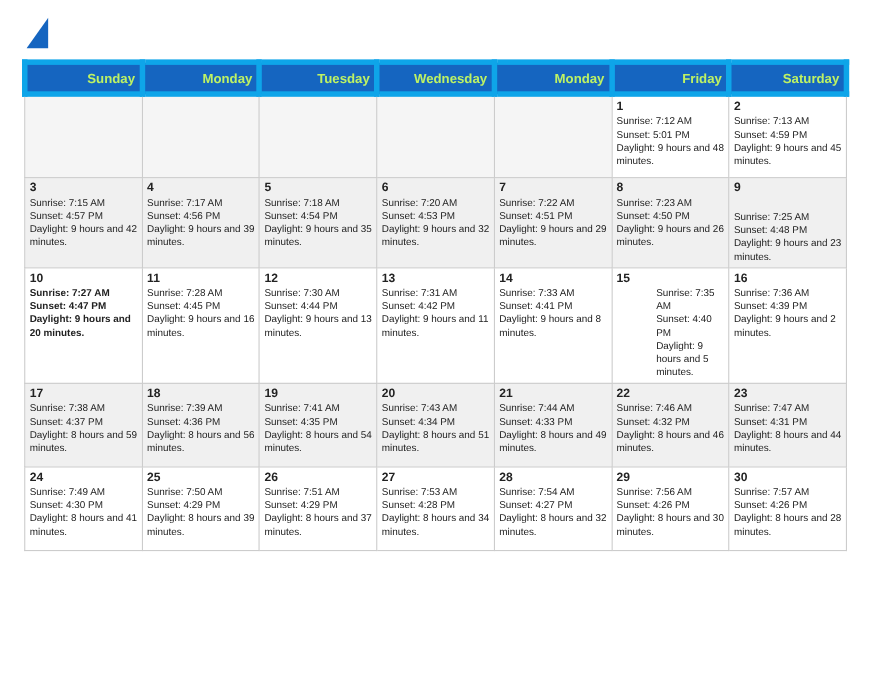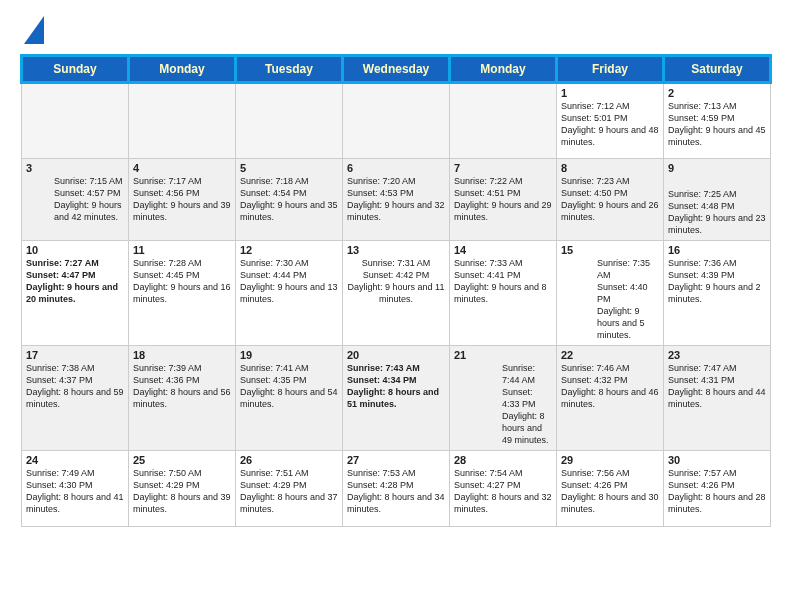--- a/index.html
+++ b/index.html
@@ -38,26 +38,26 @@
       font-size: 14px;
       color: #444;
       font-weight: normal;
     }
     .calendar {
       width: 100%;
       border-collapse: collapse;
     }
     .calendar th {
       background: #1565c0;
-      color: #fef9c3;
+      color: #bef264;
       font-size: 12px;
       font-weight: bold;
       padding: 5px 4px;
-      text-align: center;
-      border: 3px solid #0ea5e9;
+      text-align: right;
+      border: 5px solid #0ea5e9;
     }
     .calendar td {
       border: 1px solid #ccc;
       vertical-align: top;
       padding: 3px 4px;
       font-size: 9.5px;
       color: #222;
       width: calc(100% / 7);
       height: 76px;
       background: #fff;
@@ -128,21 +128,21 @@
           <td>
             <span class="day-number">2</span>
             <div class="cell-text" style="white-space: pre-line;">Sunrise: 7:13 AM
 Sunset: 4:59 PM
 Daylight: 9 hours and 45 minutes.</div>
           </td>
         </tr>
         <tr>
           <td class="shaded">
             <span class="day-number">3</span>
-            <div class="cell-text" style="white-space: pre-line; margin-left: 28px;">Sunrise: 7:15 AM
+            <div class="cell-text" style="white-space: pre-line;">Sunrise: 7:15 AM
 Sunset: 4:57 PM
 Daylight: 9 hours and 42 minutes.</div>
           </td>
           <td class="shaded">
             <span class="day-number">4</span>
             <div class="cell-text" style="white-space: pre-line;">Sunrise: 7:17 AM
 Sunset: 4:56 PM
 Daylight: 9 hours and 39 minutes.</div>
           </td>
           <td class="shaded">
@@ -190,21 +190,21 @@
 Daylight: 9 hours and 16 minutes.</div>
           </td>
           <td>
             <span class="day-number">12</span>
             <div class="cell-text" style="white-space: pre-line;">Sunrise: 7:30 AM
 Sunset: 4:44 PM
 Daylight: 9 hours and 13 minutes.</div>
           </td>
           <td>
             <span class="day-number">13</span>
-            <div class="cell-text" style="white-space: pre-line; text-align: center;">Sunrise: 7:31 AM
+            <div class="cell-text" style="white-space: pre-line;">Sunrise: 7:31 AM
 Sunset: 4:42 PM
 Daylight: 9 hours and 11 minutes.</div>
           </td>
           <td>
             <span class="day-number">14</span>
             <div class="cell-text" style="white-space: pre-line;">Sunrise: 7:33 AM
 Sunset: 4:41 PM
 Daylight: 9 hours and 8 minutes.</div>
           </td>
           <td>
@@ -234,27 +234,27 @@
 Daylight: 8 hours and 56 minutes.</div>
           </td>
           <td class="shaded">
             <span class="day-number">19</span>
             <div class="cell-text" style="white-space: pre-line;">Sunrise: 7:41 AM
 Sunset: 4:35 PM
 Daylight: 8 hours and 54 minutes.</div>
           </td>
           <td class="shaded">
             <span class="day-number">20</span>
-            <div class="cell-text" style="white-space: pre-line; font-weight: bold;">Sunrise: 7:43 AM
+            <div class="cell-text" style="white-space: pre-line;">Sunrise: 7:43 AM
 Sunset: 4:34 PM
 Daylight: 8 hours and 51 minutes.</div>
           </td>
           <td class="shaded">
             <span class="day-number">21</span>
-            <div class="cell-text" style="white-space: pre-line; margin-left: 48px;">Sunrise: 7:44 AM
+            <div class="cell-text" style="white-space: pre-line;">Sunrise: 7:44 AM
 Sunset: 4:33 PM
 Daylight: 8 hours and 49 minutes.</div>
           </td>
           <td class="shaded">
             <span class="day-number">22</span>
             <div class="cell-text" style="white-space: pre-line;">Sunrise: 7:46 AM
 Sunset: 4:32 PM
 Daylight: 8 hours and 46 minutes.</div>
           </td>
           <td class="shaded">

